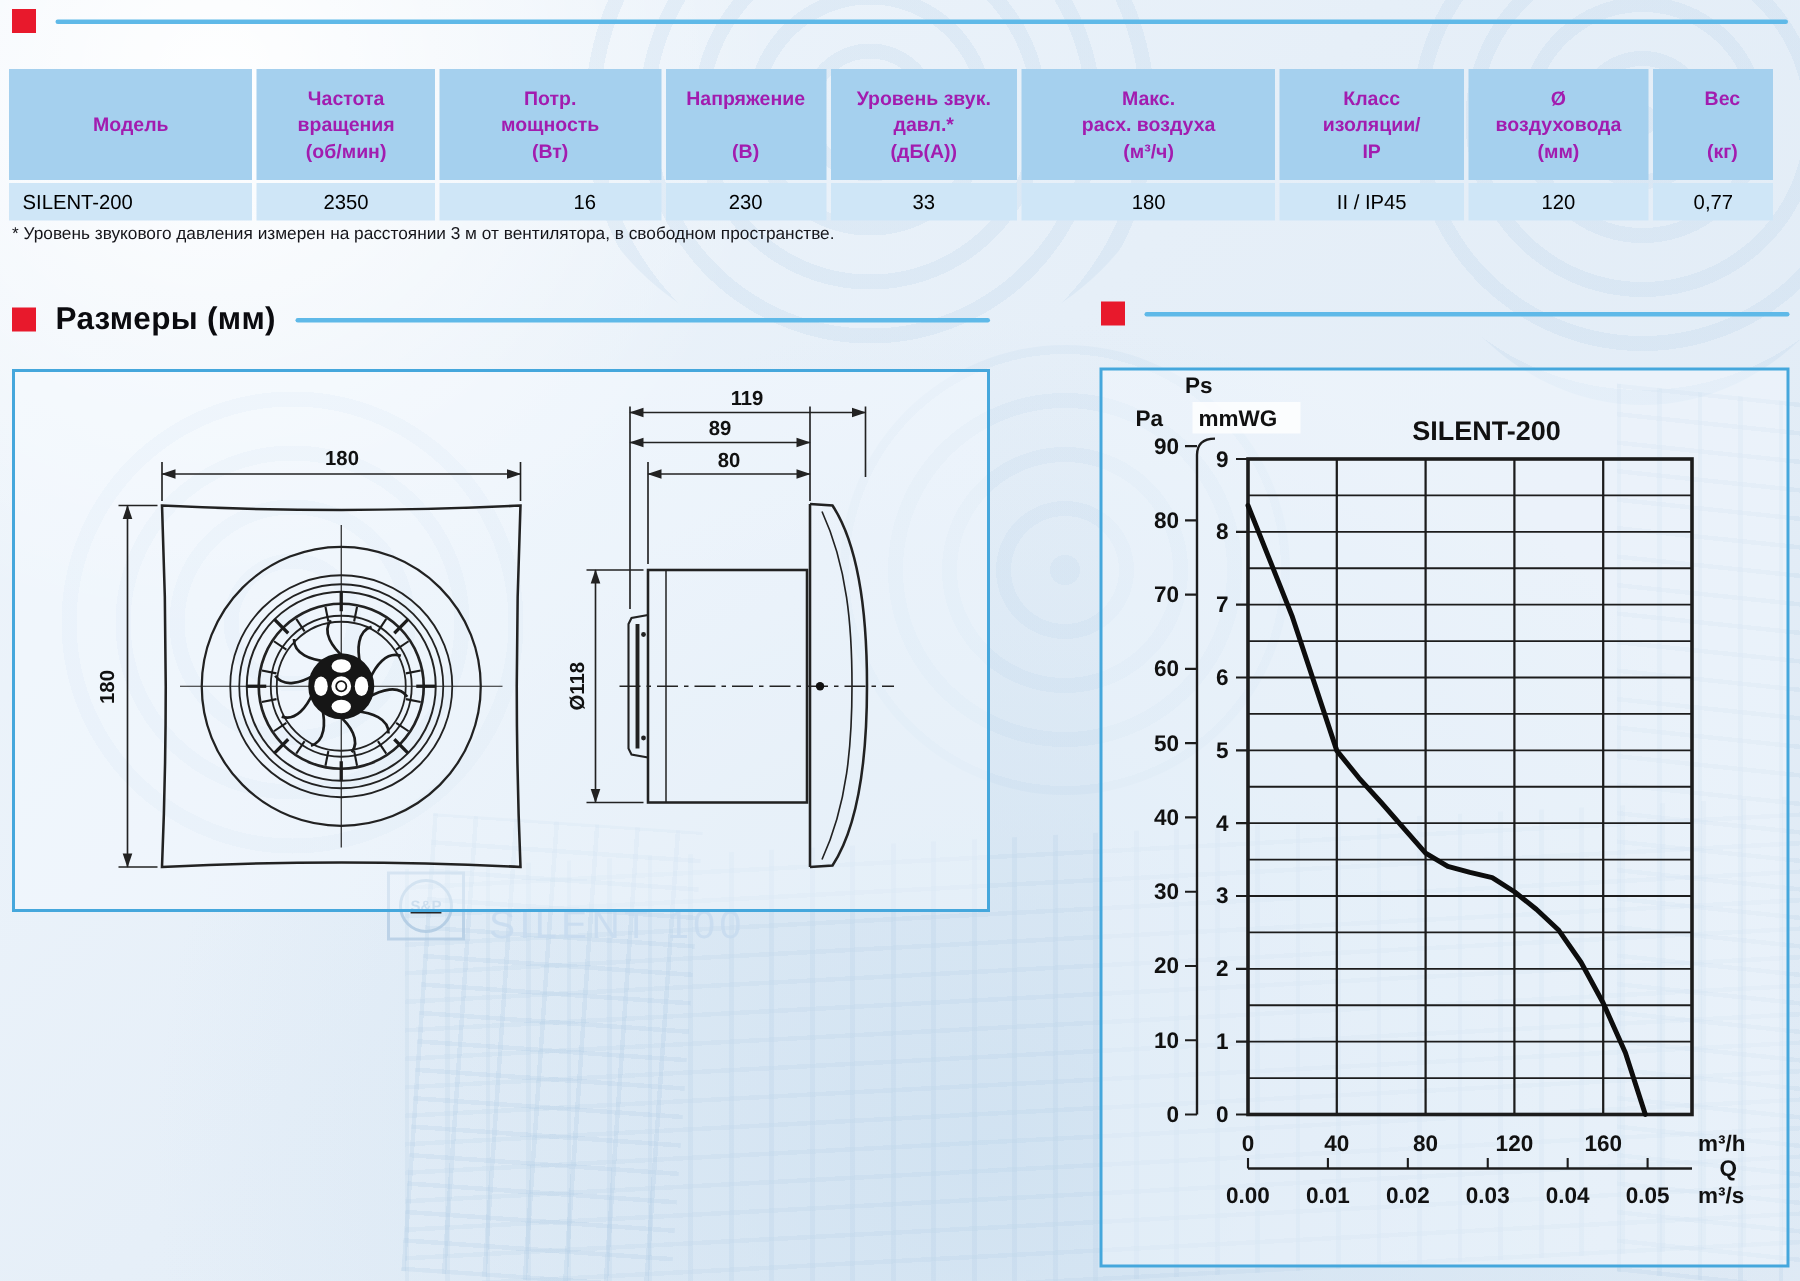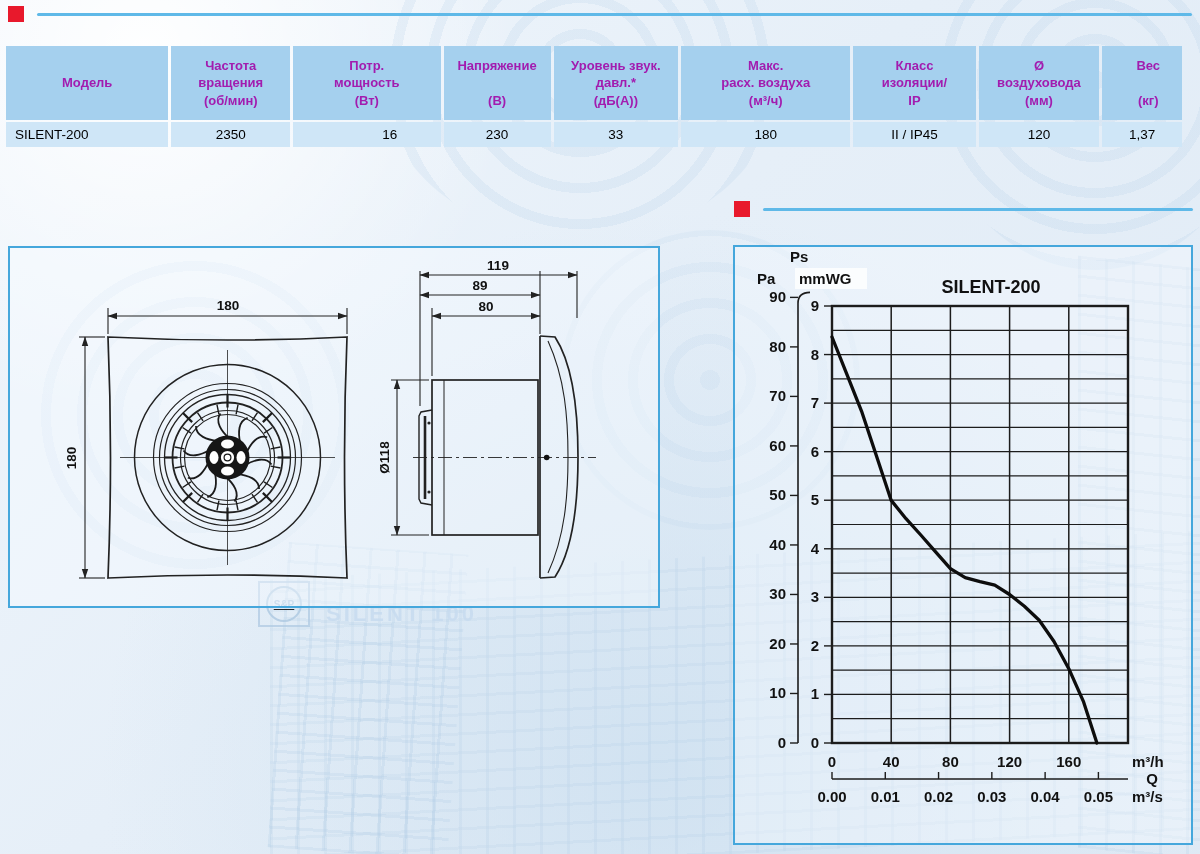--- a/index.html
+++ b/index.html
@@ -20,21 +20,21 @@
   .wm-grid{
     background:
       repeating-linear-gradient(90deg, rgba(138,178,214,.35) 0 3px, rgba(255,255,255,0) 3px 27px),
       repeating-linear-gradient(0deg, rgba(138,178,214,.30) 0 3px, rgba(255,255,255,0) 3px 19px);
     opacity:.30;}
   .wm-logo{left:258px;top:581px;width:48px;height:42px;border:2px solid rgba(176,202,227,.85);
     display:flex;align-items:center;justify-content:center;opacity:.9;text-decoration:underline;}
   .wm-logo span{width:32px;height:32px;border:2px solid rgba(176,202,227,.95);border-radius:50%;
     display:flex;align-items:center;justify-content:center;
     font-size:10px;font-weight:bold;color:rgba(165,195,223,1);}
-  .wm-silent{left:326px;top:601px;font-size:22px;font-weight:bold;letter-spacing:3px;
+  .wm-silent{left:326px;top:601px;font-size:26px;font-weight:normal;letter-spacing:3px;
     color:rgba(199,218,238,.85);}
   
   .sec{position:absolute;display:flex;align-items:center;gap:13px;z-index:2;}
   .sec .bullet{width:16px;height:16px;flex:none;}
   .sec .t{font-size:21px;font-weight:bold;color:#0b0b0f;white-space:nowrap;letter-spacing:.2px;}
   .sec .rule{flex:1;height:3px;border-radius:2px;}
   
   .spec-table{position:absolute;left:3px;top:44px;width:1182px;z-index:2;
     border-collapse:separate;border-spacing:3px 2px;table-layout:fixed;}
   .spec-table th{height:70px;vertical-align:middle;text-align:center;
@@ -120,25 +120,31 @@
     <tbody>
         <tr>
           <td class="model" style="background: rgb(207, 230, 247);">SILENT-200</td>
           <td style="background: rgb(207, 230, 247);">2350</td>
           <td style="background: rgb(207, 230, 247); padding-left: 48px;">16</td>
           <td style="background: rgb(207, 230, 247);">230</td>
           <td style="background: rgb(207, 230, 247);">33</td>
           <td style="background: rgb(207, 230, 247);">180</td>
           <td style="background: rgb(207, 230, 247);">II / IP45</td>
           <td style="background: rgb(207, 230, 247);">120</td>
-          <td style="background: rgb(207, 230, 247);">1,37</td>
+          <td style="background: rgb(207, 230, 247);">0,77</td>
         </tr>
       </tbody>
   </table>
-
+  <div class="footnote">* Уровень звукового давления измерен на расстоянии 3 м от вентилятора, в свободном пространстве.</div>
+
+  <div class="sec" style="left:8px;top:201px;width:652px;">
+    <div class="bullet" style="background: rgb(232, 25, 44);"></div>
+    <div class="t">Размеры (мм)</div>
+    <div class="rule" style="background: rgb(95, 185, 232);"></div>
+  </div>
 
   <div class="sec" style="left:734px;top:201px;width:459px;">
     <div class="bullet" style="background: rgb(232, 25, 44);"></div>
     <div class="rule" style="background: rgb(95, 185, 232);"></div>
   </div>
 
   <div class="frame-box dims-box" style="border: 2px solid rgb(69, 167, 220);"></div>
   <svg id="dimsSvg" class="overlay-svg" width="652" height="362" viewBox="0 0 652 362">
     <defs>
       <marker id="da" markerWidth="11" markerHeight="9" refX="9.5" refY="4" orient="auto-start-reverse" markerUnits="userSpaceOnUse">

